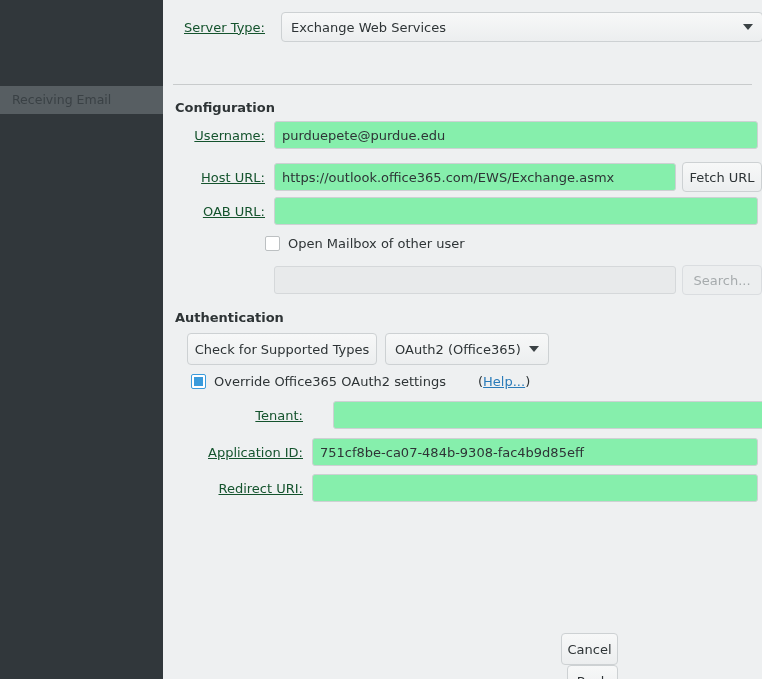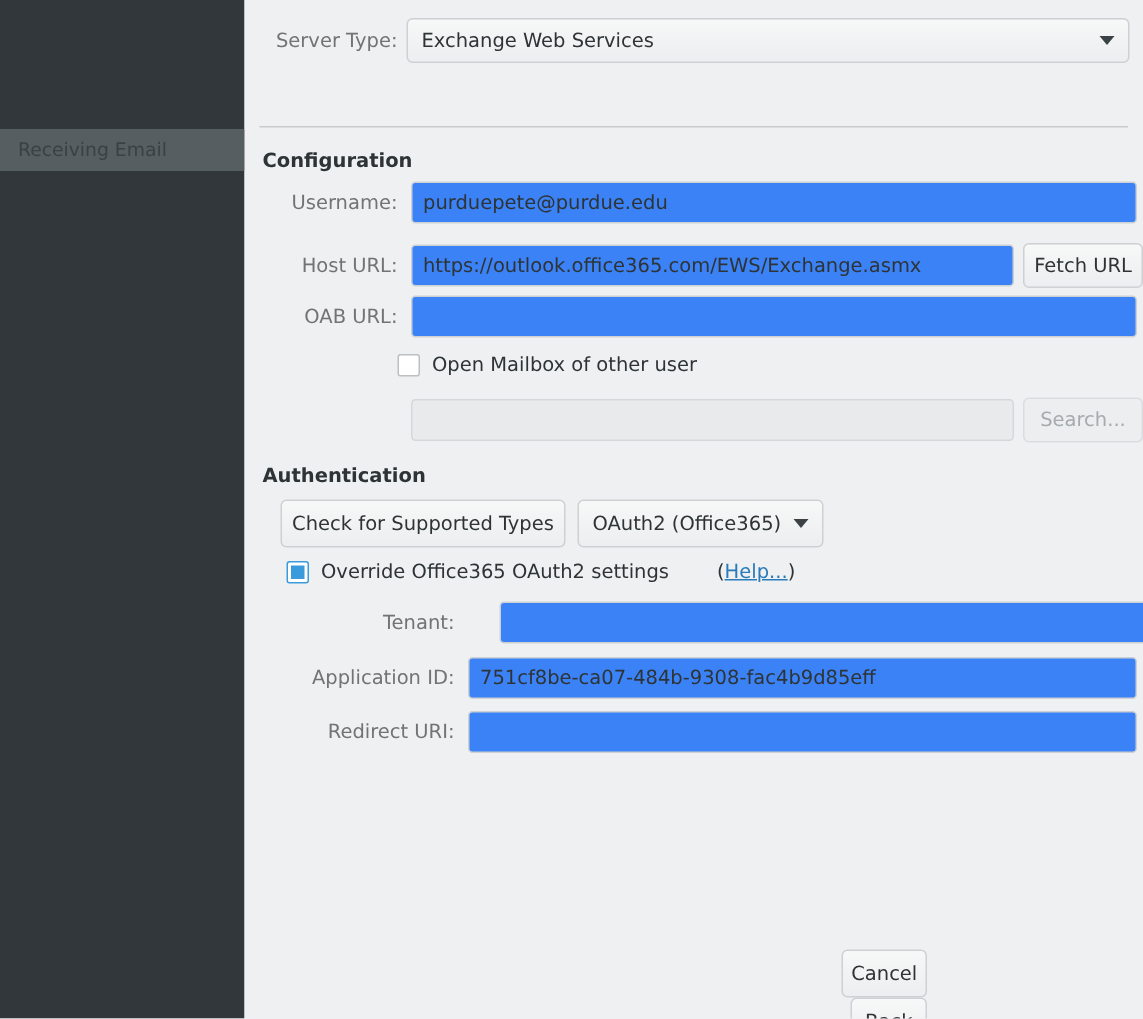--- a/index.html
+++ b/index.html
@@ -55,23 +55,24 @@
     background: #eef0f1;
   }
 
   .row {
     position: absolute;
     display: flex;
     align-items: center;
   }
   .lbl {
     font-size: 13px;
-    color: #737373;
+    color: #14532d;
     text-align: right;
     white-space: nowrap;
+    text-decoration: underline;
   }
 
   .section-title {
     position: absolute;
     font-size: 13px;
     font-weight: bold;
     color: #2e3436;
     white-space: nowrap;
   }
 
@@ -79,21 +80,21 @@
   .hr {
     position: absolute;
     height: 1px;
     background: #c8cbcc;
   }
 
   
   .entry {
     box-sizing: border-box;
     height: 28px;
-    background: #3b82f6;
+    background: #86efac;
     border: 1px solid #cdd1d3;
     border-radius: 3px;
     padding: 0 7px;
     font-size: 13px;
     color: #2e3436;
     font-family: "DejaVu Sans", "Liberation Sans", sans-serif;
     line-height: 26px;
     white-space: nowrap;
     overflow: hidden;
     display: block;
@@ -204,21 +205,21 @@
   <div class="sidebar">
     <div class="sidebar-item selected" style="top:86px;">
       <span>Receiving Email</span>
     </div>
   </div>
 
   <div class="content">
 
     <div class="row" style="left:10px; top:12px;">
       <div class="lbl" style="width:92px;">Server Type:</div>
-      <div class="combo" style="width:482px; margin-left:6px;">
+      <div class="combo" style="width:482px; margin-left:16px;">
         <span>Exchange Web Services</span>
         <span class="arrow"></span>
       </div>
     </div>
 
 
     <div class="hr" style="left:10px; top:84px; width:579px;"></div>
 
     <div class="section-title" style="left:12px; top:100px;">Configuration</div>
 

